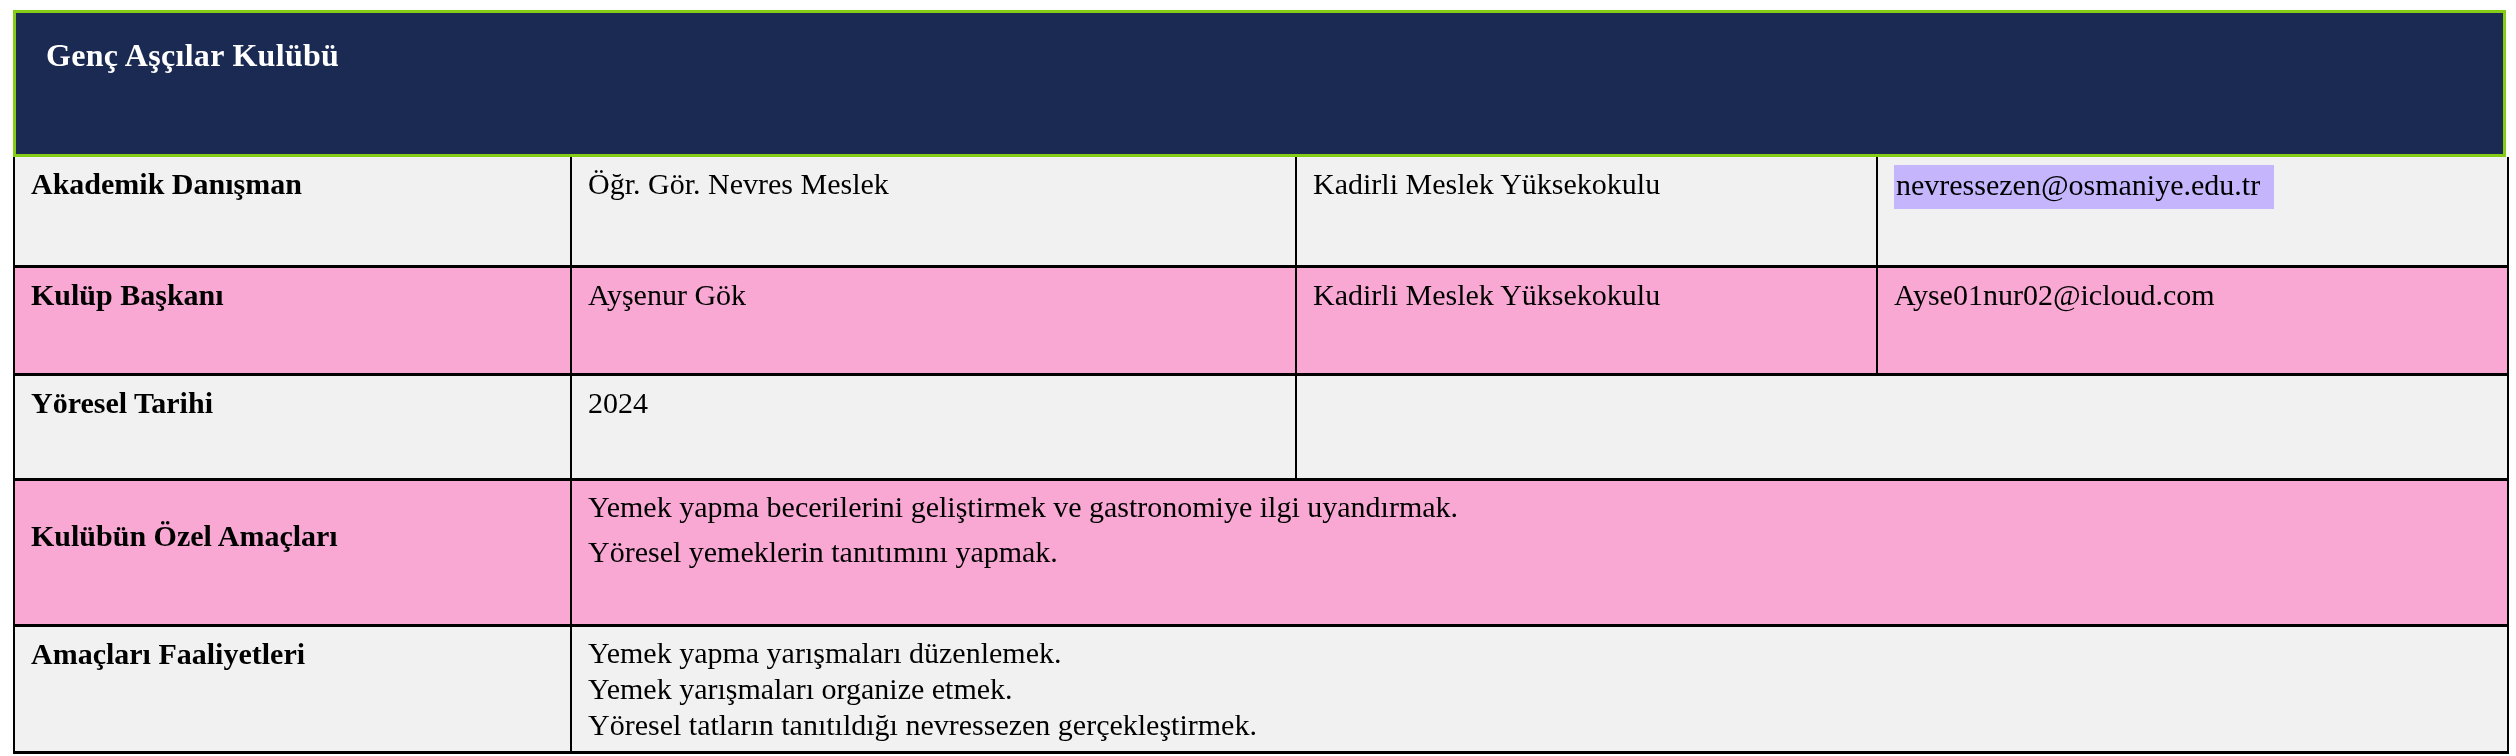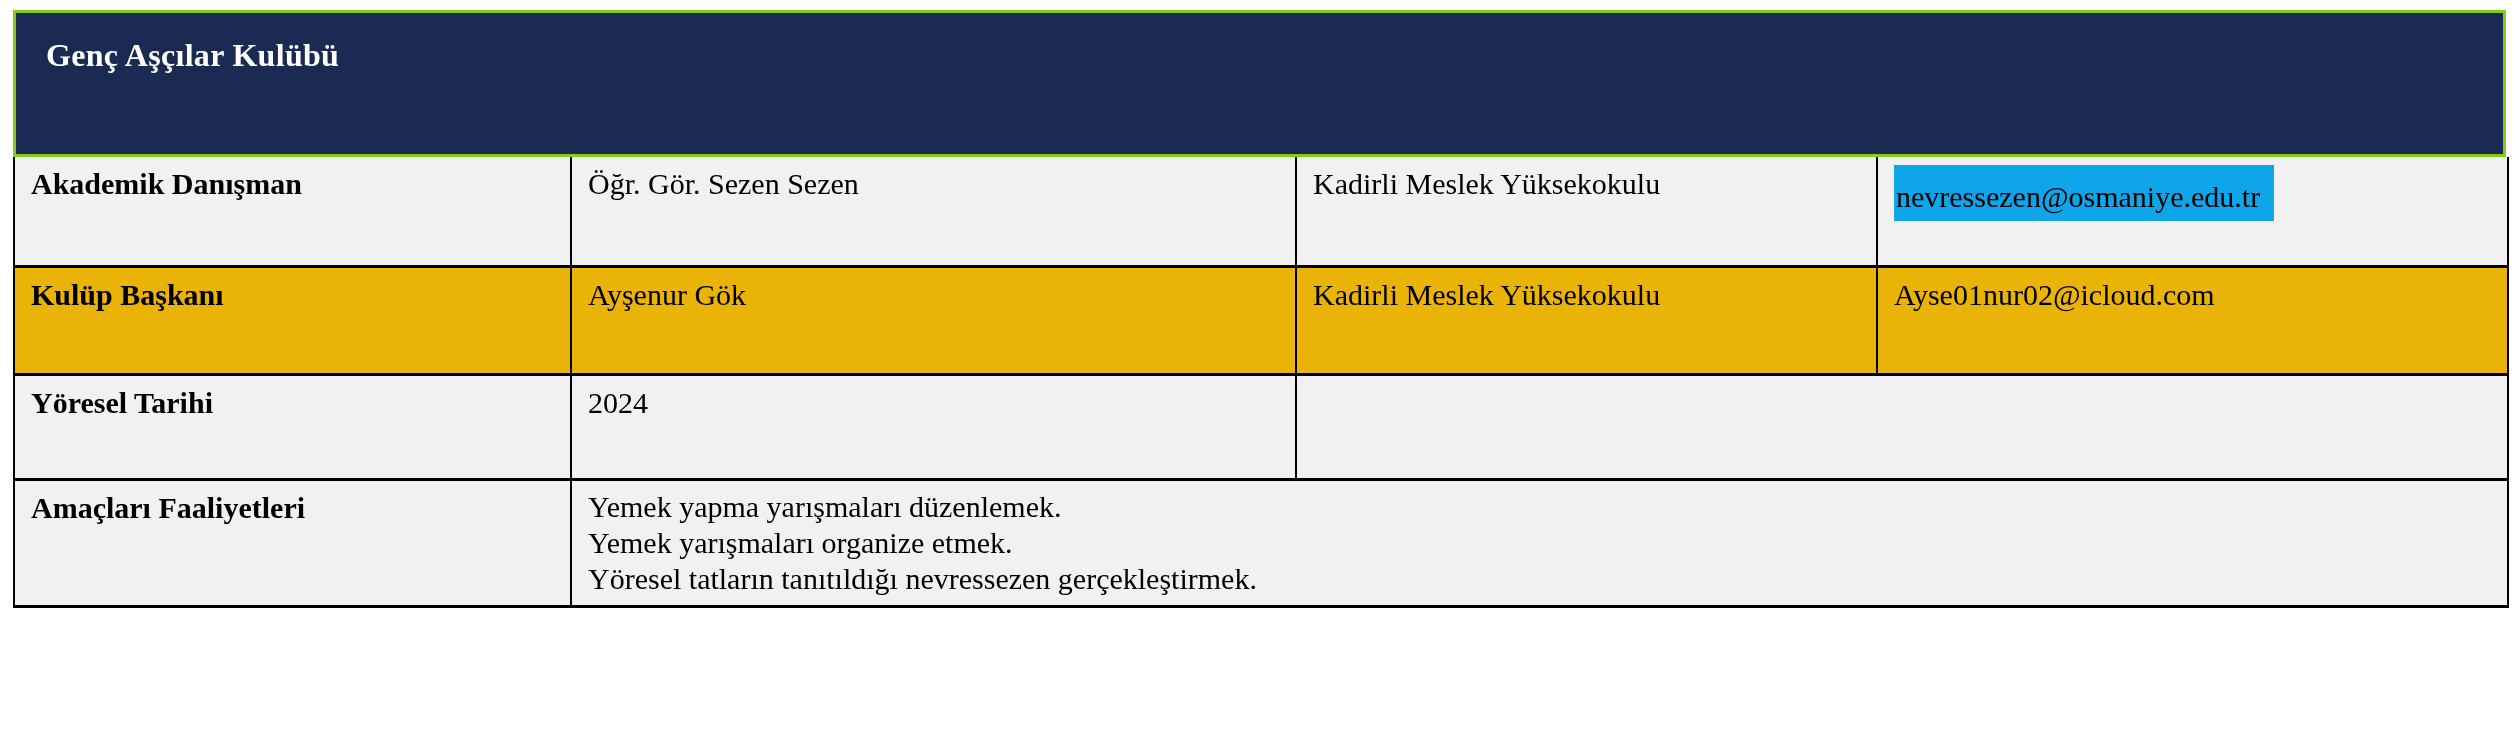--- a/index.html
+++ b/index.html
@@ -51,29 +51,29 @@
     border-top: 3px solid #000;
     border-bottom: 3px solid #000;
     vertical-align: top;
     padding: 8px 16px 8px 16px;
     line-height: 1.25;
     overflow: hidden;
   }
   .club-table tr.first-row td { border-top: none; }
 
   .row-gray  { background: #f1f1f1; }
-  .row-white { background: #eab308; padding-left: 36px; }
+  .row-white { background: #f9a8d4; padding-left: 36px; }
 
   td.label-cell { font-weight: bold; }
   td.goals-label-cell { padding-top: 36px; }
 
   .email-highlight {
     display: inline-block;
-    background: #0ea5e9;
-    padding: 13px 14px 5px 2px;
+    background: #c4b5fd;
+    padding: 1px 14px 5px 2px;
   }
 
   .para {
     margin: 0 0 9px 0;
     line-height: 36px;
   }
   .line {
     margin: 0;
     line-height: 36px;
   }
@@ -94,40 +94,47 @@
 <table class="club-table">
   <colgroup>
     <col style="width:557px">
     <col style="width:725px">
     <col style="width:581px">
     <col style="width:631px">
   </colgroup>
   <tbody>
     <tr class="row-gray first-row h-row1">
       <td class="label-cell">Akademik Danışman</td>
-      <td>Öğr. Gör. Sezen Sezen</td>
+      <td>Öğr. Gör. Nevres Meslek</td>
       <td>Kadirli Meslek Yüksekokulu</td>
       <td>
         <span class="email-highlight">nevressezen@osmaniye.edu.tr</span>
       </td>
     </tr>
 
     <tr class="row-white h-row2">
       <td class="label-cell">Kulüp Başkanı</td>
       <td>Ayşenur Gök</td>
       <td>Kadirli Meslek Yüksekokulu</td>
       <td>Ayse01nur02@icloud.com</td>
     </tr>
 
     <tr class="row-gray h-row3">
       <td class="label-cell">Yöresel Tarihi</td>
       <td>2024</td>
       <td colspan="2"></td>
     </tr>
 
+    <tr class="row-white h-row4">
+      <td class="label-cell goals-label-cell">Kulübün Özel Amaçları</td>
+      <td colspan="3">
+        <p class="para">Yemek yapma becerilerini geliştirmek ve gastronomiye ilgi uyandırmak.</p>
+        <p class="para">Yöresel yemeklerin tanıtımını yapmak.</p>
+      </td>
+    </tr>
 
     <tr class="row-gray h-row5">
       <td class="label-cell">Amaçları Faaliyetleri</td>
       <td colspan="3">
         <p class="line">Yemek yapma yarışmaları düzenlemek.</p>
         <p class="line">Yemek yarışmaları organize etmek.</p>
         <p class="line">Yöresel tatların tanıtıldığı nevressezen gerçekleştirmek.</p>
       </td>
     </tr>
   </tbody>

